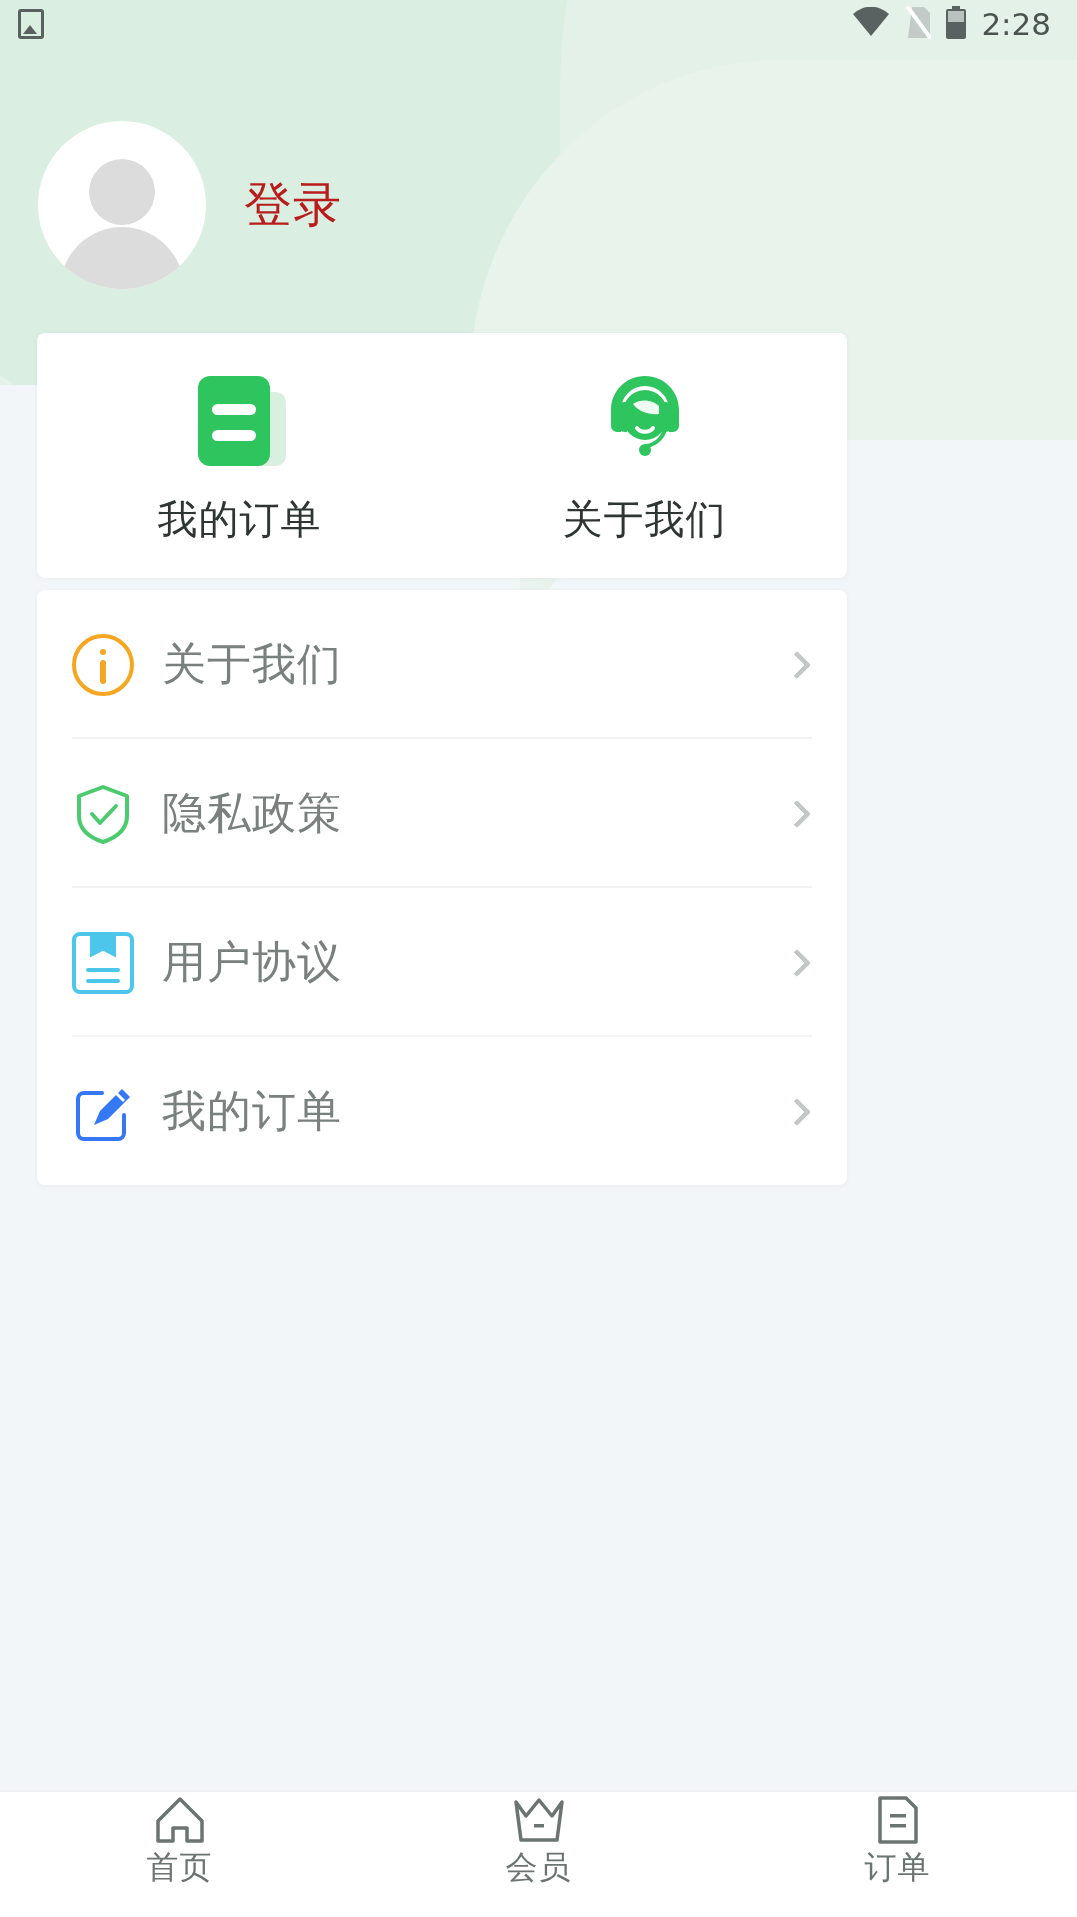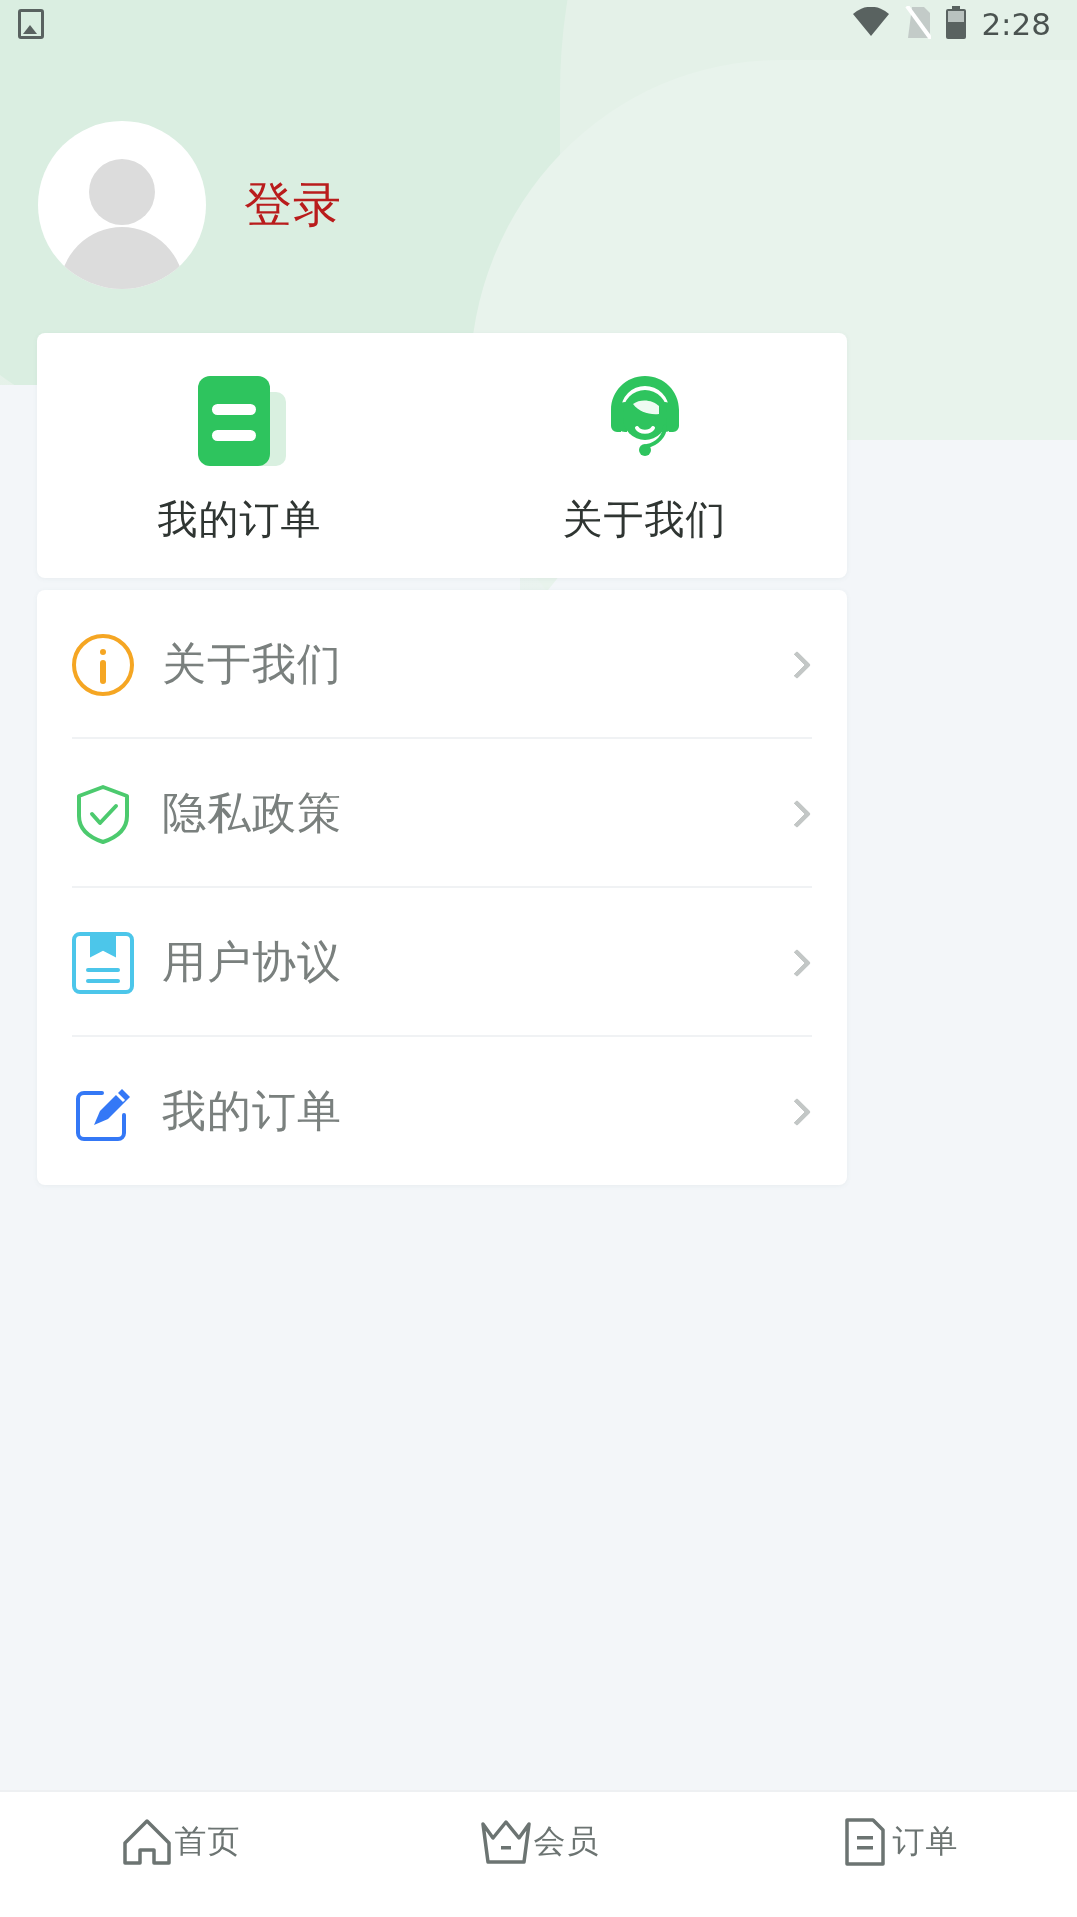--- a/index.html
+++ b/index.html
@@ -177,21 +177,21 @@
   
   .ic-pencil svg { width:62px; height:62px; display:block; }
 
   
   .tabbar {
     position:absolute; left:0; bottom:0; width:1077px; height:127px;
     background:#ffffff; display:flex; align-items:center;
     border-top:2px solid #eef0f2;
   }
   .tab {
-    flex:1; display:flex; align-items:center;
+    flex:1; display:flex; flex-direction:column; align-items:center;
     justify-content:center; height:100%; padding-bottom:26px;
   }
   .tab-icon { width:56px; height:52px; display:flex; align-items:center; justify-content:center; }
   .tab-icon svg { display:block; }
   .tab-label { font-size:32px; color:#6c7472; letter-spacing:1px; }
   .tab.active .tab-label { color:#2ec45e; }
 </style>
 </head>
 <body>
 

